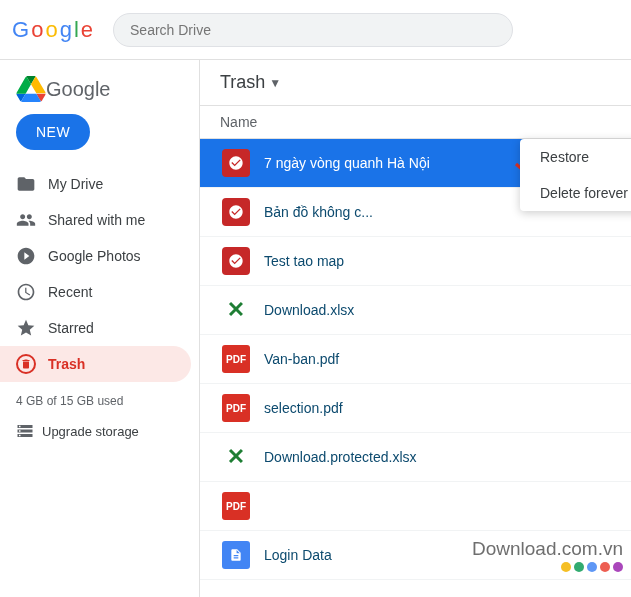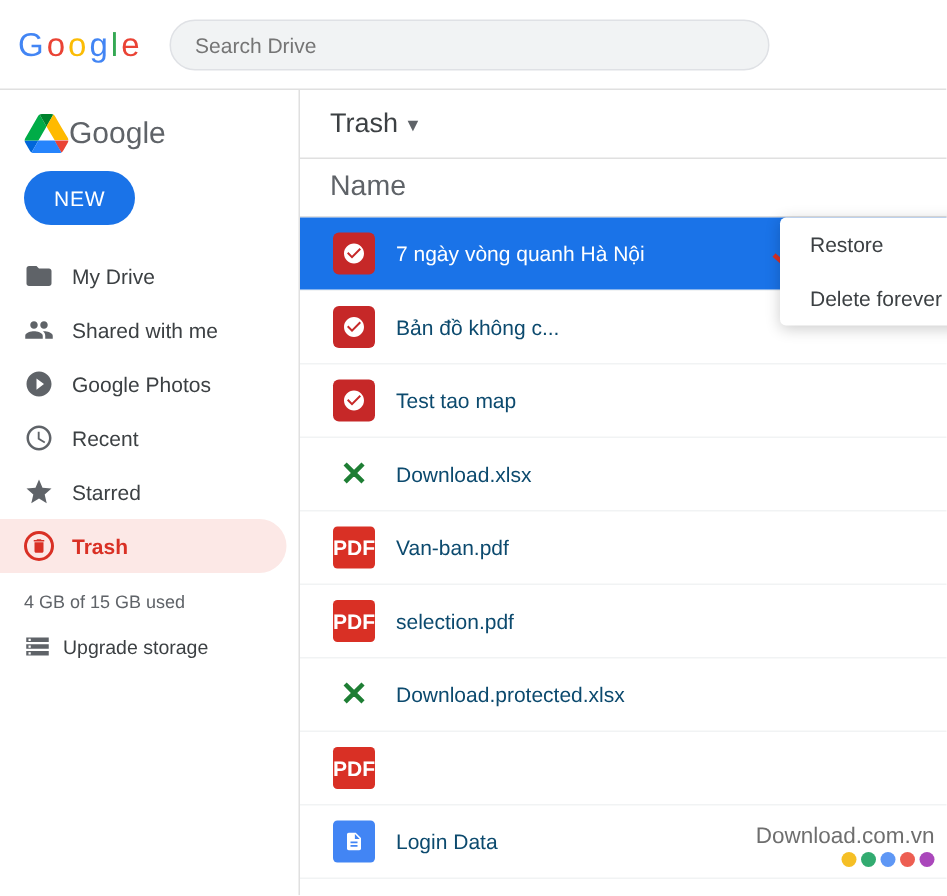--- a/index.html
+++ b/index.html
@@ -36,42 +36,42 @@
 
     .storage-section { padding: 12px 16px; color: #5f6368; font-size: 12px; }
     .storage-text { margin-bottom: 8px; }
     .upgrade-btn { display: flex; align-items: center; gap: 8px; cursor: pointer; padding: 6px 0; color: #3c4043; font-size: 13px; }
 
     
     .content-header { display: flex; align-items: center; padding: 12px 20px; border-bottom: 1px solid #e0e0e0; }
     .content-title { font-size: 18px; color: #3c4043; font-weight: 400; display: flex; align-items: center; gap: 4px; }
     .dropdown-arrow { font-size: 12px; color: #5f6368; }
 
-    .file-list-header { display: flex; align-items: flex-end; padding: 8px 20px; color: #5f6368; font-size: 19px; border-bottom: 1px solid #e0e0e0; }
+    .file-list-header { display: flex; align-items: flex-end; padding: 8px 20px; color: #5f6368; font-size: 14px; border-bottom: 1px solid #e0e0e0; }
 
     .file-row { display: flex; align-items: center; padding: 8px 20px; cursor: pointer; border-bottom: 1px solid #f1f3f4; position: relative; }
     .file-row.selected { background: #1a73e8; color: #fff; }
     .file-row.selected .file-name { color: #fff; }
 
     .file-icon { width: 32px; height: 32px; margin-right: 12px; display: flex; align-items: center; justify-content: center; flex-shrink: 0; }
     .file-name { font-size: 14px; color: #0c4a6e; }
-    .icon-pdf { background: #d93025; border-radius: 3px; color: #fff; font-size: 14px; font-weight: 700; padding: 2px 4px; display: flex; align-items: center; justify-content: center; width: 28px; height: 28px; }
+    .icon-pdf { background: #d93025; border-radius: 3px; color: #fff; font-size: 10px; font-weight: 700; padding: 2px 4px; display: flex; align-items: center; justify-content: center; width: 28px; height: 28px; }
     .icon-blue-doc { background: #4285f4; border-radius: 3px; color: #fff; font-size: 12px; font-weight: 700; width: 28px; height: 28px; display: flex; align-items: center; justify-content: center; }
 
     
     .context-menu { position: absolute; background: #fff; border-radius: 4px; box-shadow: 0 2px 10px rgba(0,0,0,0.2); z-index: 100; min-width: 180px; top: 0; left: 320px; }
     .context-menu-item { padding: 10px 20px; cursor: pointer; font-size: 14px; color: #3c4043; }
 
     
     .arrow-indicator { position: absolute; right: 60px; top: 20px; z-index: 50; }
     .arrow-indicator svg { width: 60px; height: 50px; }
 
     
     .watermark { position: absolute; bottom: 8px; right: 8px; opacity: 0.85; z-index: 200; }
-    .watermark-text { font-size: 15px; color: #555; font-weight: 400; }
+    .watermark-text { font-size: 19px; color: #555; font-weight: 400; }
     .watermark-dots { display: flex; gap: 3px; justify-content: flex-end; margin-top: 2px; }
     .dot { width: 10px; height: 10px; border-radius: 50%; }
 
     
     .drive-icon { width: 30px; height: 26px; }
   </style>
 </head>
 <body>
 
 <div class="app-container">

